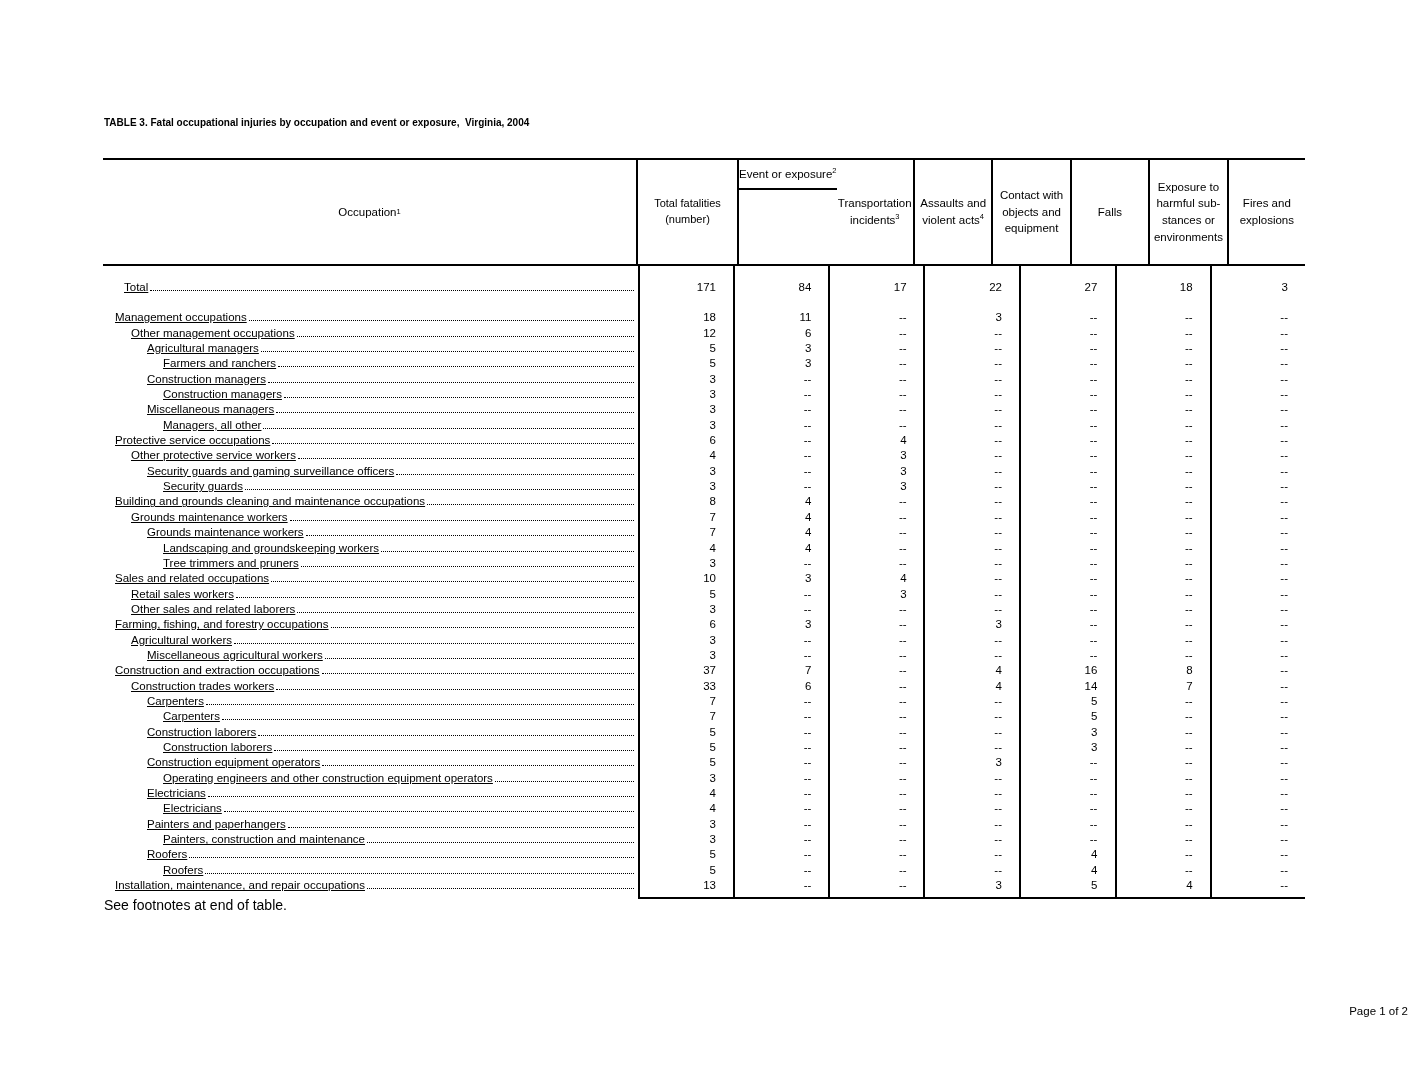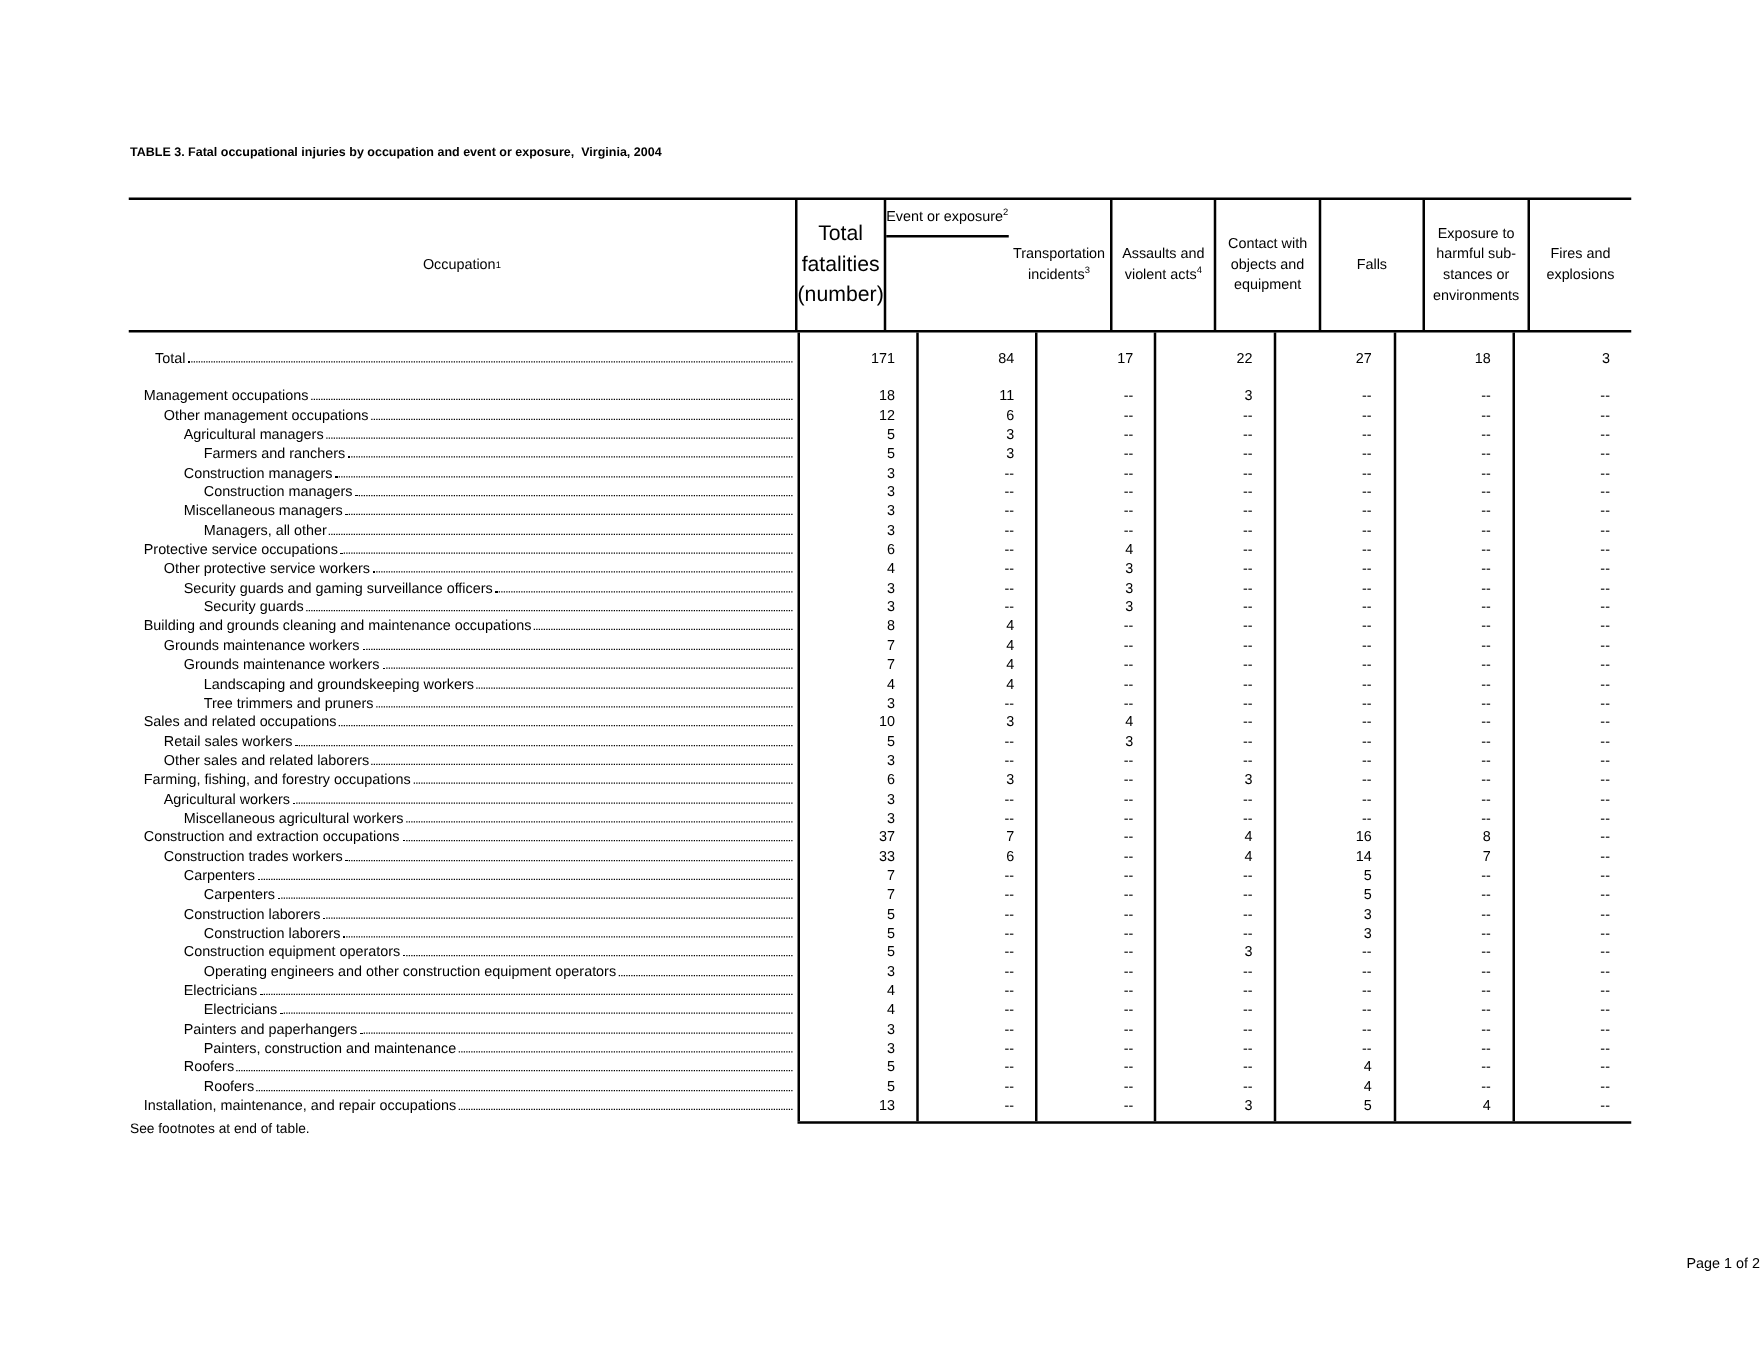--- a/index.html
+++ b/index.html
@@ -17,23 +17,23 @@
   
   .thead {
     display:flex; height:108px; box-sizing:border-box;
     border-top:2px solid #000; border-bottom:2px solid #000;
   }
   .h-occ {
     width:535px; box-sizing:border-box; border-right:2px solid #000;
     display:flex; align-items:center; justify-content:center; font-size:11.5px;
   }
   .h-tot {
-    width:71px; box-sizing:border-box; border-right:2px solid #000;
+    width:101px; box-sizing:border-box; border-right:2px solid #000;
     display:flex; align-items:center; justify-content:center;
-    text-align:center; font-size:17px; white-space:pre-line; line-height:1.45;
+    text-align:center; font-size:11px; white-space:pre-line; line-height:1.45;
   }
   .h-evt { flex:1; display:flex; flex-direction:row; }
   .h-evt-title {
     height:30px; box-sizing:border-box; border-bottom:2px solid #000;
     display:flex; align-items:center; justify-content:center; font-size:11.5px;
   }
   .h-evt-cols { flex:1; display:flex; }
   .h-col {
     flex:1; box-sizing:border-box; border-right:2px solid #000;
     display:flex; align-items:center; justify-content:center;
@@ -42,33 +42,33 @@
   .h-col:last-child { border-right:none; }
   sup { font-size:7.5px; vertical-align:super; line-height:0; }
 
   
   .tdata { position:relative; height:634px; }
   .vline { position:absolute; top:0; width:2px; height:631px; background:#000; }
   .bline { position:absolute; left:535px; top:631px; width:667px; height:2px; background:#000; }
   .rows { position:absolute; left:0; top:0; width:1202px; padding-top:13px; }
   .row { display:flex; height:15.35px; align-items:center; font-size:11.5px; }
   .row.spacer { }
-  .lab { width:535px; display:flex; align-items:baseline; box-sizing:border-box; padding-right:3px; }
+  .lab { width:535px; display:flex; align-items:baseline; box-sizing:border-box; padding-right:3px;text-decoration:underline; }
   .lab-text { white-space:nowrap; }
   .leader { flex:1; border-bottom:1px dotted #000; margin:0 1px 2px 2px; min-width:8px; }
   .num { box-sizing:border-box; text-align:right; padding-right:5px; }
   .num.c0 { width:83px; }
   .num.cx { width:95.33px; }
   .ind0 { padding-left:12px; }
   .ind1 { padding-left:28px; }
   .ind2 { padding-left:44px; }
   .ind3 { padding-left:60px; }
   .ind-total { padding-left:21px; }
 
-  .footnote { position:absolute; left:104px; top:897px; font-size:11px; }
+  .footnote { position:absolute; left:104px; top:897px; font-size:14px; }
   .pagenum { position:absolute; left:0; top:1005px; width:1408px; text-align:right; font-size:11.5px; }
 </style>
 </head>
 <body>
 
 <div class="title">TABLE 3. Fatal occupational injuries by occupation and event or exposure,  Virginia, 2004</div>
 
 <div class="tbl">
   <div class="thead">
     <div class="h-occ">

